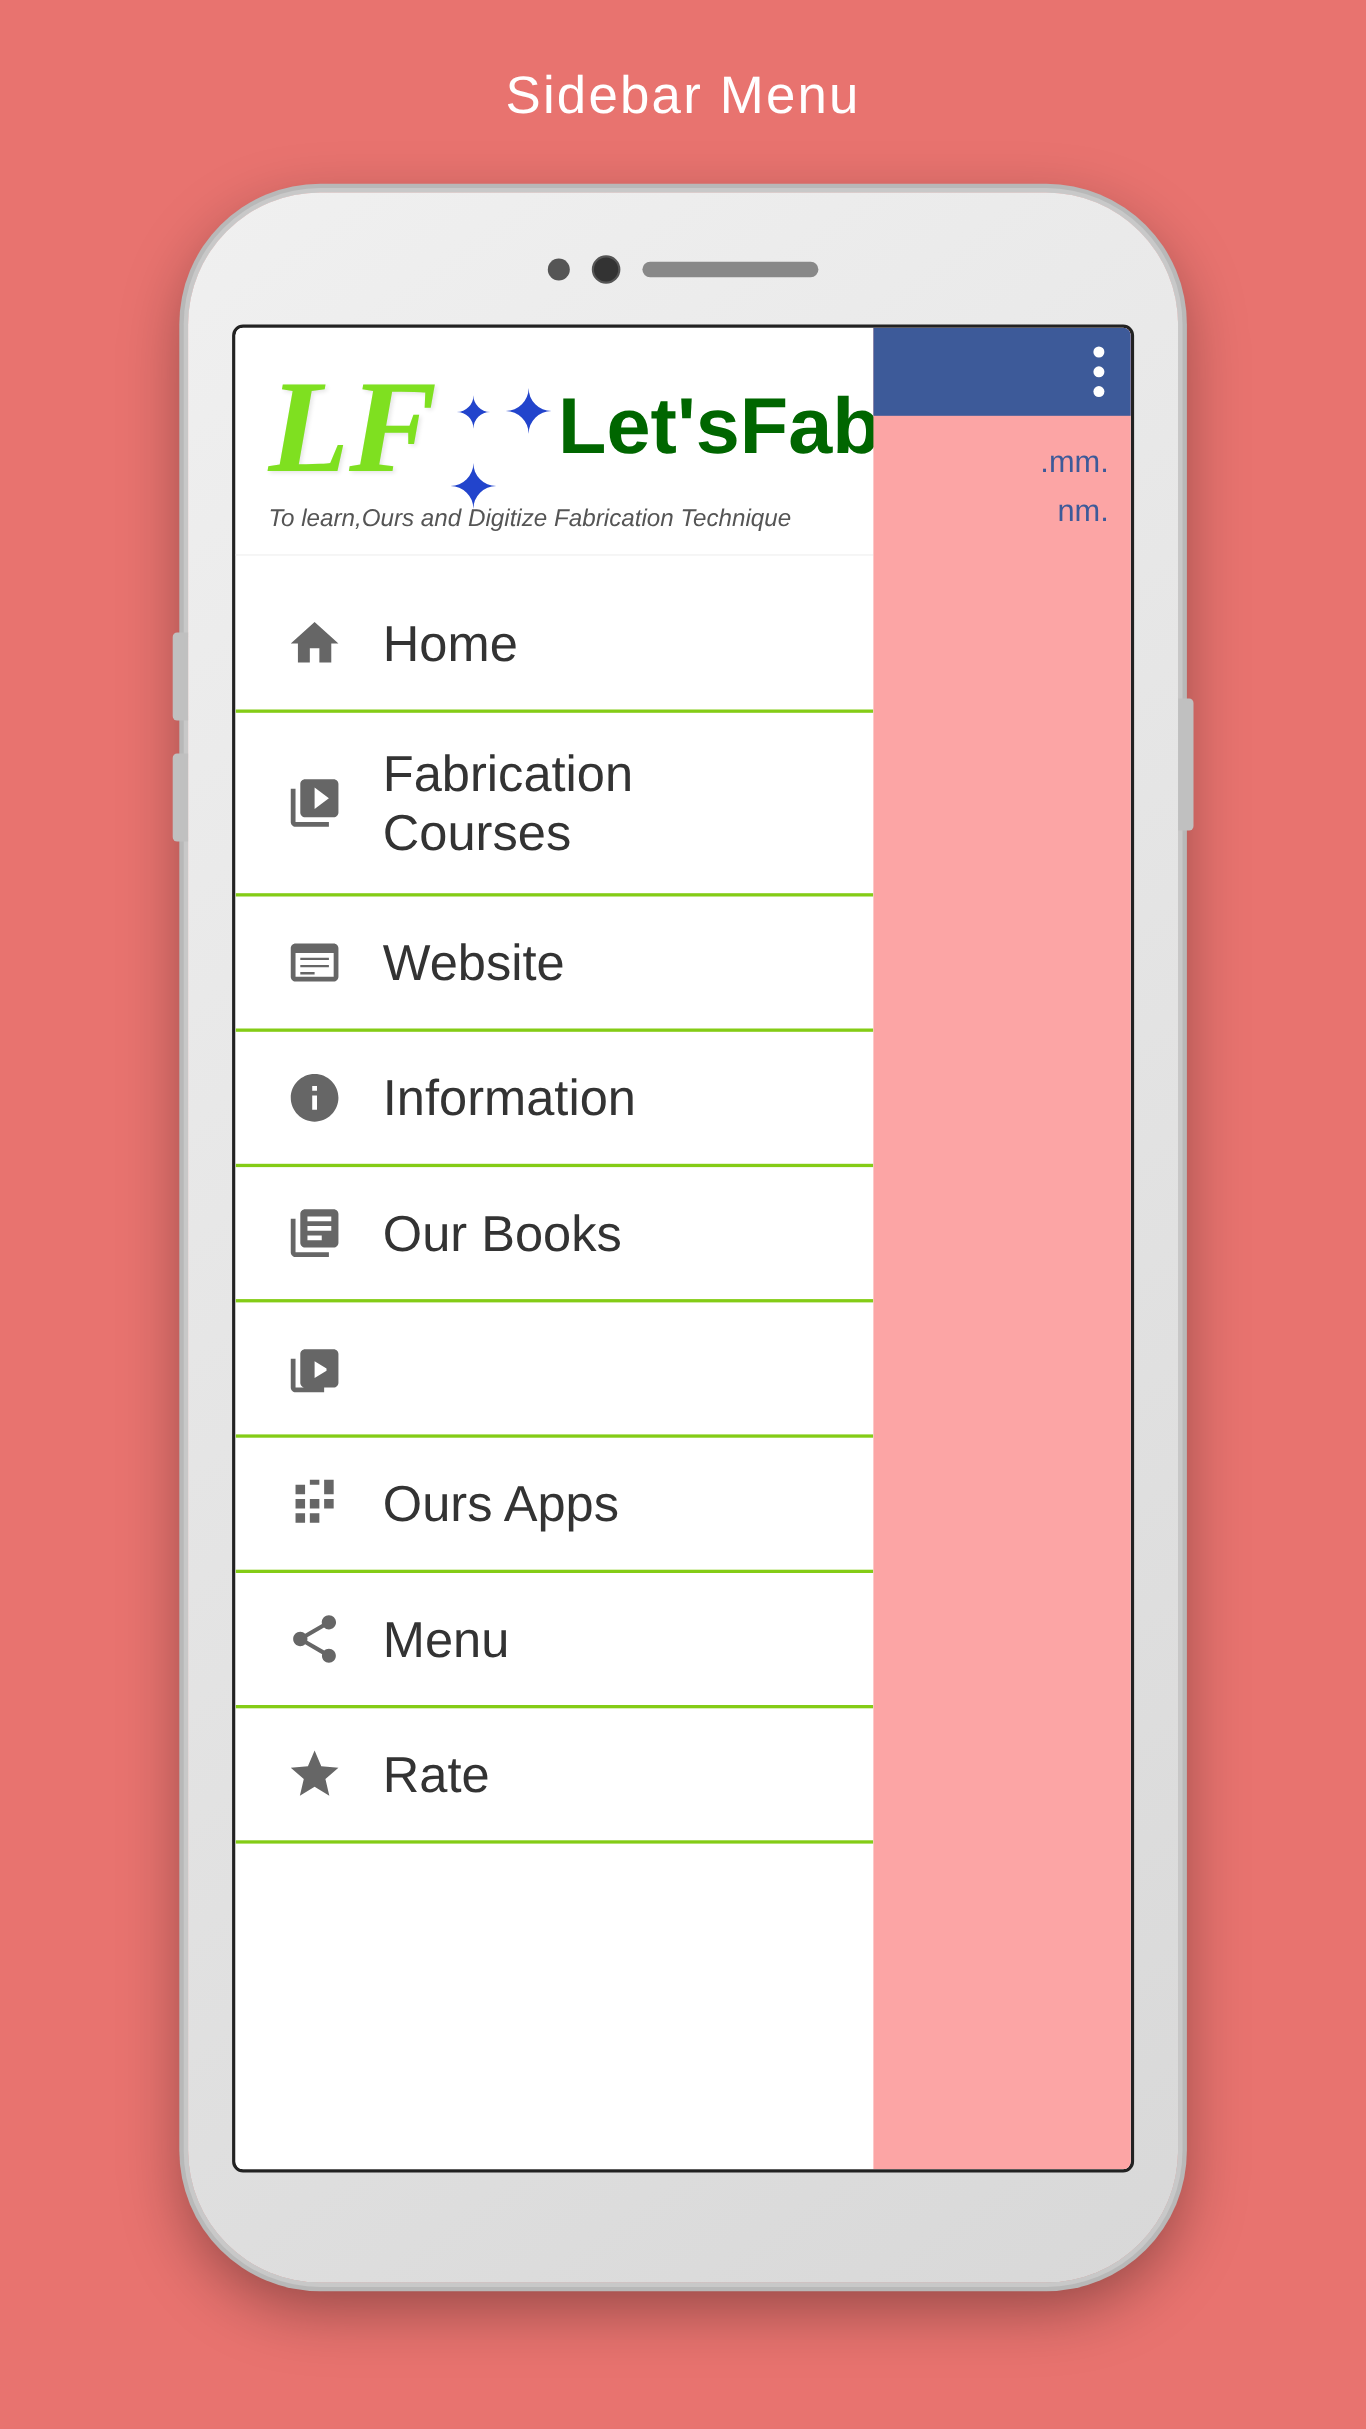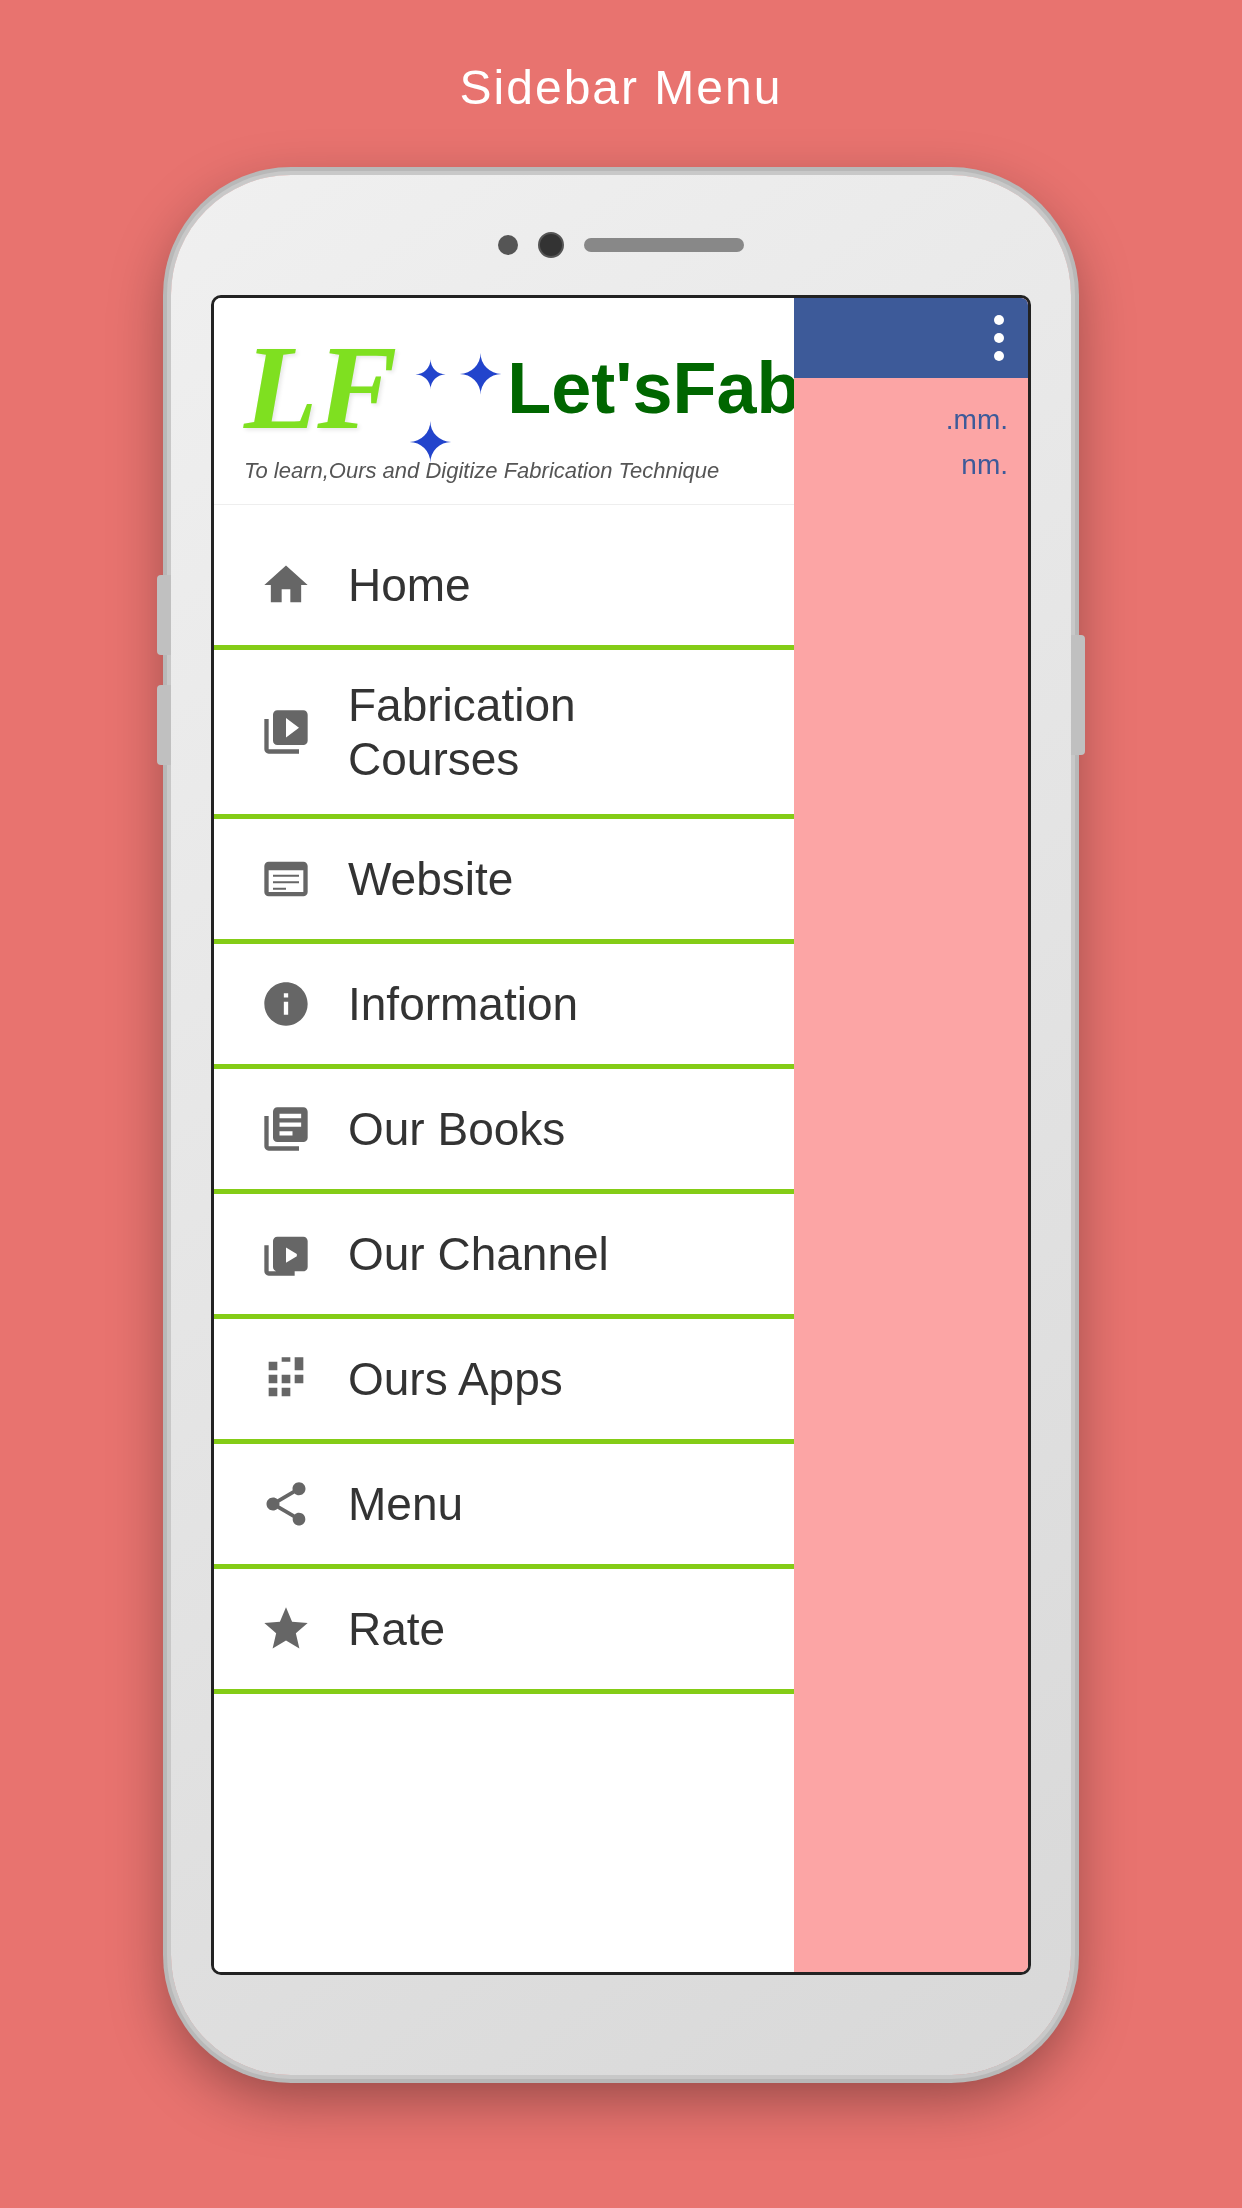--- a/index.html
+++ b/index.html
@@ -209,21 +209,21 @@
       flex: 1;
       padding: 20px 0;
       overflow-y: auto;
     }
 
     .menu-item {
       display: flex;
       align-items: center;
       padding: 28px 40px;
       cursor: pointer;
-      border-bottom: 5px solid #84cc16;
+      border-bottom: 3px solid #84cc16;
     }
 
     .menu-icon {
       width: 64px;
       height: 64px;
       display: flex;
       align-items: center;
       justify-content: center;
       margin-right: 30px;
       flex-shrink: 0;
@@ -357,21 +357,20 @@
           </div>
           <span class="menu-label">Our Books</span>
         </div>
 
         <div class="menu-item">
           <div class="menu-icon">
             <svg viewBox="0 0 24 24" xmlns="http://www.w3.org/2000/svg">
               <path d="M4 8H2v12c0 1.1.9 2 2 2h12v-2H4V8zm16-4H8C6.9 4 6 4.9 6 6v12c0 1.1.9 2 2 2h12c1.1 0 2-.9 2-2V6c0-1.1-.9-2-2-2zm-3 9l-5 3V9l5 3z"></path>
             </svg>
           </div>
-          <span class="menu-label">Our Channel</span>
         </div>
 
         <div class="menu-item">
           <div class="menu-icon">
             <svg viewBox="0 0 24 24" xmlns="http://www.w3.org/2000/svg">
               <path d="M4 8h4V4H4v4zm6 12h4v-4h-4v4zm-6 0h4v-4H4v4zm0-6h4v-4H4v4zm6 0h4v-4h-4v4zm6-16v4h4V4h-4zm-6 4h4V4h-4v4zm6 6h4v-4h-4v4zm0 6h4v-4h-4v4z"></path>
             </svg>
           </div>
           <span class="menu-label">Ours Apps</span>
         </div>

